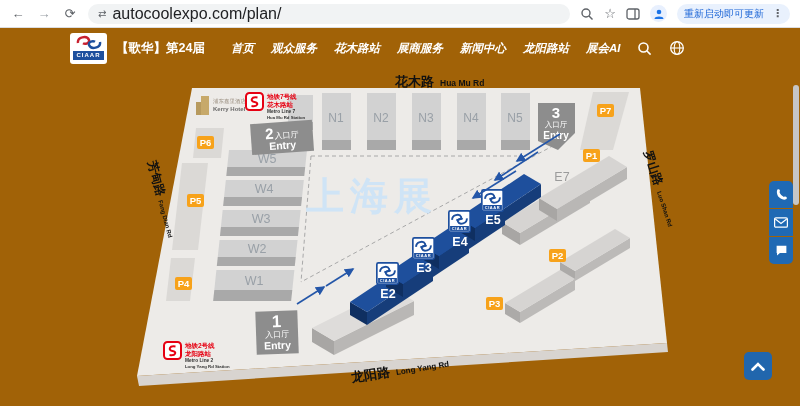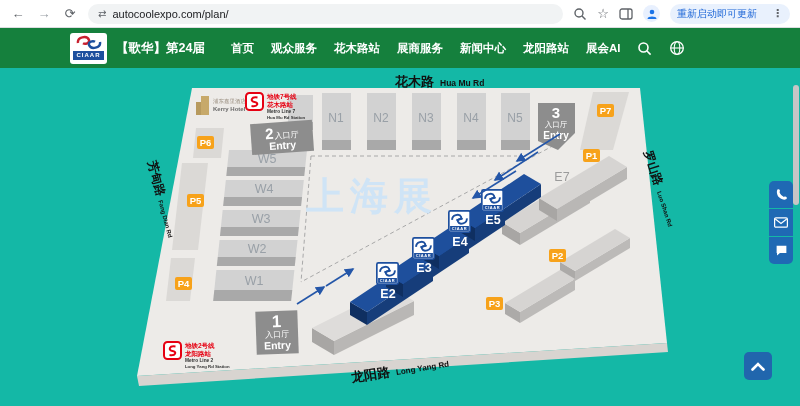--- a/index.html
+++ b/index.html
@@ -7,43 +7,43 @@
     font-family:"Liberation Sans","DejaVu Sans",sans-serif; }
 
   
   .chrome { height:28px; background:#fff; border-bottom:1px solid #dcdde0;
     display:flex; align-items:center; padding:0 10px; gap:10px; }
   .nav-glyph { color:#5f6368; font-size:13px; width:16px; text-align:center; cursor:pointer; }
   .nav-glyph.fwd { color:#9aa0a6; }
   .url-pill { flex:1; height:20px; background:#f1f3f4; border-radius:11px;
     display:flex; align-items:center; padding:0 10px; gap:6px; max-width:560px; }
   .site-ic { color:#5f6368; font-size:10px; }
-  .url-text { font-size:11px; color:#202124; }
+  .url-text { font-size:16px; color:#202124; }
   .chrome-right { display:flex; align-items:center; gap:10px; margin-left:auto; }
   .star { color:#5f6368; font-size:13px; }
   .avatar { width:17px; height:17px; border-radius:50%; background:#e8f0fe;
     display:flex; align-items:center; justify-content:center; }
   .update-pill { height:20px; background:#e9f1fd; color:#1a64d6; font-size:10px;
-    border-radius:11px; display:flex; align-items:center; padding:0 7px; gap:15px; white-space:nowrap; }
+    border-radius:11px; display:flex; align-items:center; padding:0 7px; gap:8px; white-space:nowrap; }
   .dots { color:#5f6368; font-weight:bold; font-size:11px; }
 
   
-  .site-header { height:40px; background:#15803d; display:flex; align-items:center; padding:0 14px 0 70px; }
+  .site-header { height:40px; background:#a16207; display:flex; align-items:center; padding:0 14px 0 70px; }
   .logo-box { width:37px; height:31px; background:#fff; border-radius:3px; flex:none;
     display:flex; flex-direction:column; align-items:center; justify-content:flex-start; padding-top:2px; }
   .logo-bar { width:31px; height:9px; background:#1d4f9e; color:#fff; font-size:6px; font-weight:bold;
     text-align:center; line-height:9px; letter-spacing:1px; margin-top:1px; }
   .title-block { color:#fff; margin-left:9px; line-height:1.3; white-space:nowrap; }
   .title-block div { font-size:12.5px; font-weight:bold; }
-  .main-nav { display:flex; align-items:center; gap:17px; margin-left:26px; white-space:nowrap; }
+  .main-nav { display:flex; align-items:center; gap:17px; margin-left:26px; white-space:nowrap;font-style:italic; }
   .main-nav span.nav-item { color:#fff; font-size:11.5px; font-weight:600; cursor:pointer; }
   .hd-ic { display:flex; align-items:center; }
 
   
-  .map-wrap { position:relative; width:800px; height:338px; background:#14b8a6; }
+  .map-wrap { position:relative; width:800px; height:338px; background:#a16207; }
   svg { display:block; font-family:inherit; }
 
   
   .contact-stack { position:absolute; left:769px; top:113px; width:24px; border-radius:5px;
     overflow:hidden; display:flex; flex-direction:column; gap:1px; }
   .contact-btn { height:27px; background:#1f69b4; display:flex; align-items:center; justify-content:center; cursor:pointer; }
   .to-top { position:absolute; left:744px; top:284px; width:28px; height:28px; background:#2166ad;
     border-radius:5px; display:flex; align-items:center; justify-content:center; cursor:pointer; }
   .scroll-thumb { position:absolute; left:793px; top:17px; width:6px; height:120px;
     background:#c6c6c6; border-radius:3px; }

